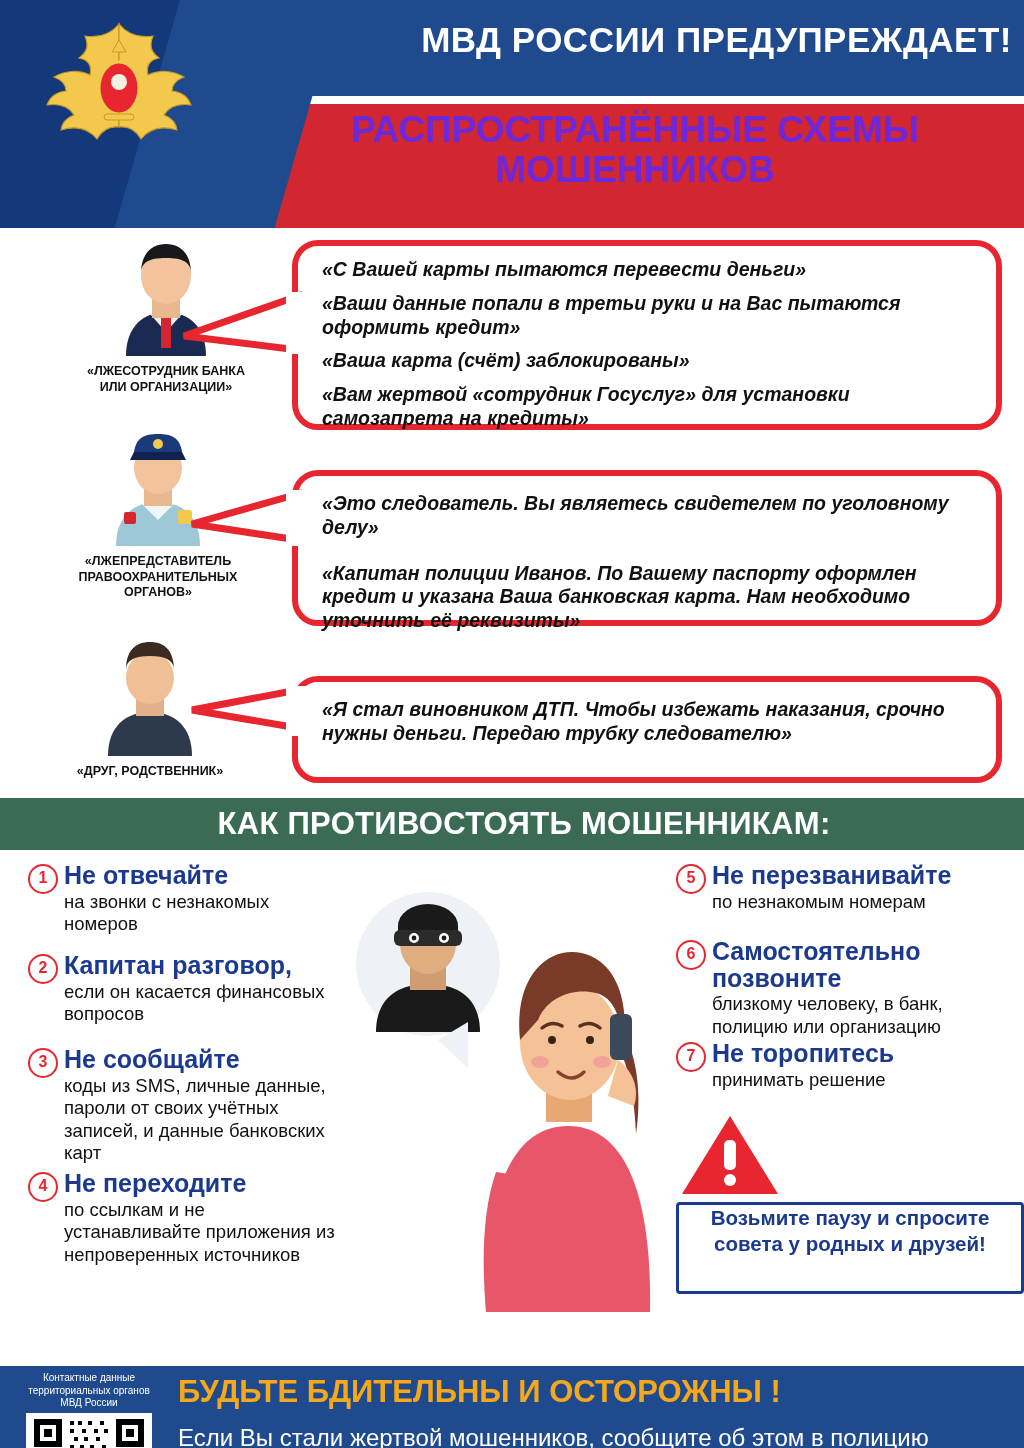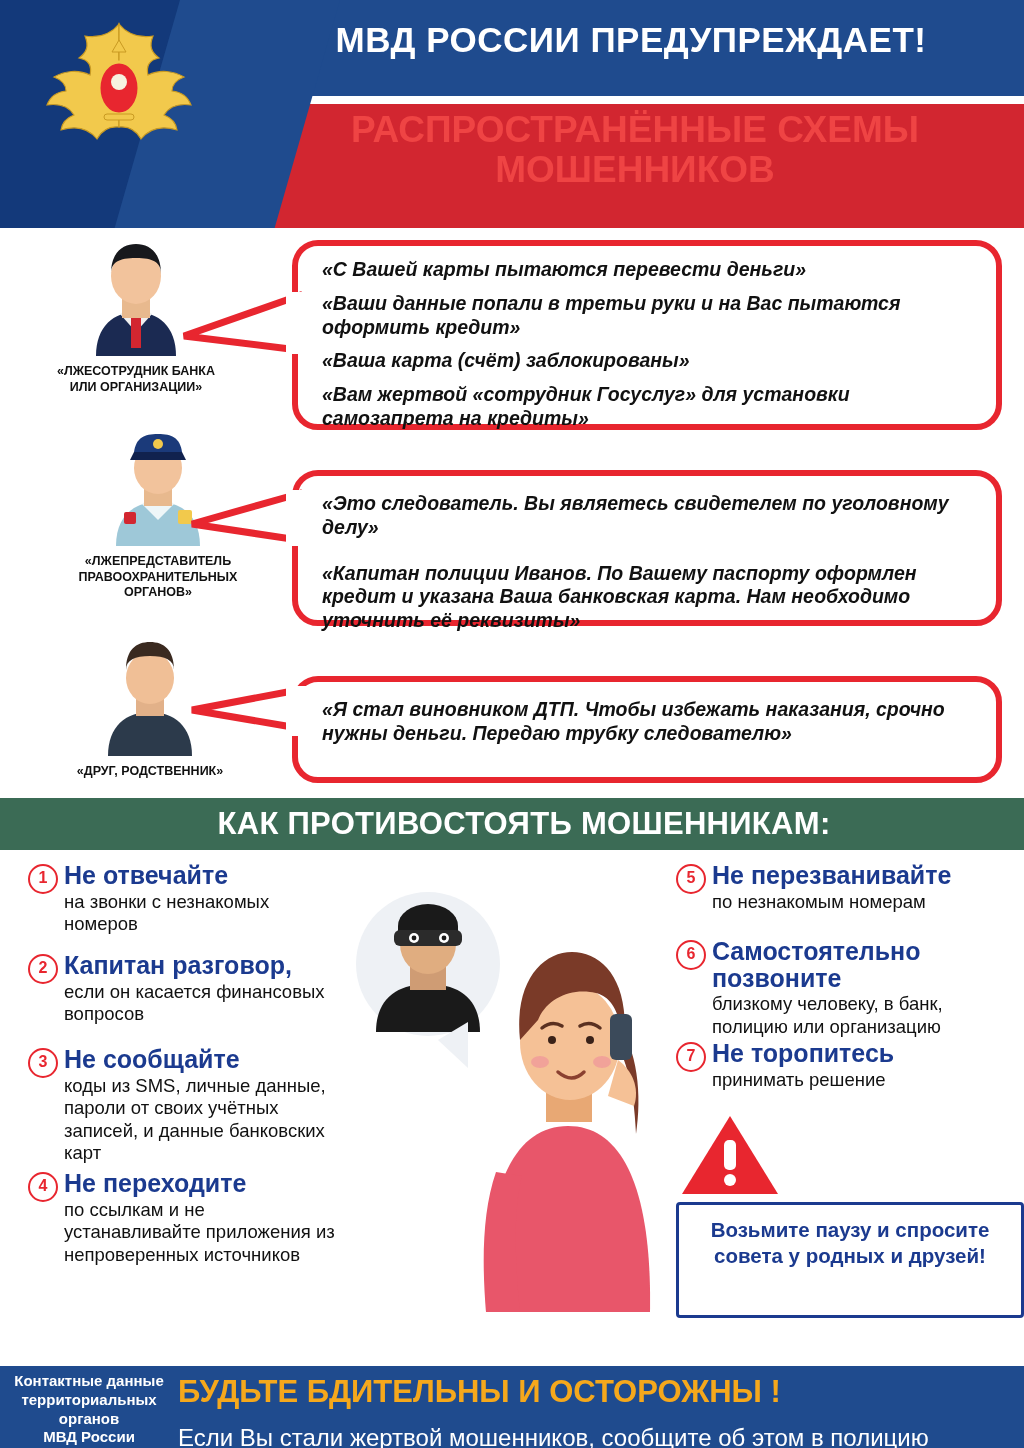--- a/index.html
+++ b/index.html
@@ -16,24 +16,24 @@
   .header{position:relative;width:1024px;height:228px;overflow:hidden;background:#ffffff;}
   .hdr-blue{position:absolute;left:0;top:0;width:1024px;height:228px;background:#1f4b8e;}
   .hdr-blue2{position:absolute;left:0;top:0;width:250px;height:228px;background:#13397a;}
   .hdr-red{position:absolute;left:236px;top:104px;width:788px;height:124px;background:#d22630;
            clip-path:polygon(28px 0,788px 0,788px 124px,0 124px);}
   .hdr-white-band{position:absolute;left:236px;top:96px;width:788px;height:10px;background:#ffffff;
            clip-path:polygon(8px 0,788px 0,788px 10px,0 10px);}
   .hdr-diag{position:absolute;left:180px;top:0;width:160px;height:228px;background:#1f4b8e;
             transform:skewX(-16deg);transform-origin:top left;}
   .emblem{position:absolute;left:24px;top:16px;width:190px;height:140px;}
-  .hdr-title1{position:absolute;left:250px;top:20px;width:762px;text-align:center;
+  .hdr-title1{position:absolute;left:250px;top:20px;width:762px;text-align:right;
      color:#ffffff;font-weight:bold;font-size:35px;letter-spacing:.5px;}
   .hdr-title2{position:absolute;left:250px;top:110px;width:770px;text-align:center;
-     color:#ef4444;font-weight:bold;font-size:37px;line-height:1.08;}
+     color:#6d28d9;font-weight:bold;font-size:37px;line-height:1.08;}
 
   
   .schemes{position:relative;width:1024px;height:570px;background:#ffffff;}
   .person{position:absolute;text-align:center;width:220px;}
   .person .cap{font-size:12.5px;font-weight:bold;color:#111;line-height:1.25;margin-top:4px;}
   .avatar{position:relative;width:128px;height:122px;margin:0 auto;}
 
   .bubble{position:absolute;border:6px solid #e8262f;border-radius:26px;background:#fff;
     box-sizing:border-box;padding:12px 20px 12px 24px;}
   .bubble p{margin:0 0 10px 0;font-style:italic;font-weight:bold;font-size:19.5px;color:#111;line-height:1.22;}
@@ -46,26 +46,26 @@
 
   
   .tips{position:relative;width:1024px;height:510px;background:#ffffff;}
   .tip{position:absolute;}
   .num{position:absolute;left:0;top:2px;width:26px;height:26px;border:2px solid #e8262f;
        border-radius:50%;color:#e8262f;font-weight:bold;font-size:16px;text-align:center;line-height:24px;}
   .tip .head{margin-left:36px;font-weight:bold;font-size:25px;color:#1b3a8f;line-height:1.06;}
   .tip .body{margin-left:36px;font-size:18.5px;color:#111;line-height:1.22;margin-top:2px;}
 
   .warnbox{position:absolute;border:3px solid #1b3a8f;border-radius:4px;background:#fff;
-     text-align:center;color:#1b3a8f;font-weight:bold;font-size:20.5px;line-height:1.25;padding:12px 8px;}
+     text-align:center;color:#1b3a8f;font-weight:bold;font-size:20.5px;line-height:1.25;padding:0 8px;}
 
   
   .footer{position:relative;width:1024px;height:170px;background:#1f4b8e;}
   .qrbox{position:absolute;left:14px;top:12px;width:150px;height:146px;}
-  .qrlabel{color:#fff;font-size:15px;font-weight:bold;text-align:center;line-height:1.25;}
+  .qrlabel{color:#fff;font-size:10px;font-weight:normal;text-align:center;line-height:1.25;}
   .qr{width:126px;height:112px;margin:3px auto 0;background:#fff;position:relative;}
   .foot-t1{position:absolute;left:178px;top:14px;width:830px;color:#f5a81c;font-weight:bold;font-size:31px;}
   .foot-t2{position:absolute;left:178px;top:62px;width:836px;color:#fff;font-size:24px;line-height:1.3;}
 
   .strip{position:absolute;left:0;top:0;width:1024px;height:6px;background:#fff;}
 </style>
 </head>
 <body>
 
 <div class="poster">
@@ -90,21 +90,21 @@
 
     <div class="hdr-title1">МВД РОССИИ ПРЕДУПРЕЖДАЕТ!</div>
     <div class="hdr-title2">
       <div>РАСПРОСТРАНЁННЫЕ СХЕМЫ</div>
       <div>МОШЕННИКОВ</div>
     </div>
   </div>
 
   <div class="schemes">
 
-    <div class="person" style="left:26px;top:6px;">
+    <div class="person" style="left:56px;top:6px;">
       <svg class="avatar" viewBox="0 0 128 122">
         <path d="M24 122 c0-30 18-44 40-44 s40 14 40 44 z" fill="#1b2a52"></path>
         <path d="M48 80 l16 18 l16-18 l-8-6 h-16 z" fill="#f0f0f0"></path>
         <rect x="59" y="84" width="10" height="30" fill="#d22630"></rect>
         <rect x="50" y="58" width="28" height="26" fill="#e8b98e"></rect>
         <ellipse cx="64" cy="42" rx="25" ry="28" fill="#f2c39c"></ellipse>
         <path d="M39 40 c0-22 12-30 25-30 s25 8 25 30 c0-12 -8-16 -25-16 s-25 4 -25 16z" fill="#17181c"></path>
       </svg>
       <div class="cap">
         <div>«ЛЖЕСОТРУДНИК БАНКА</div>

